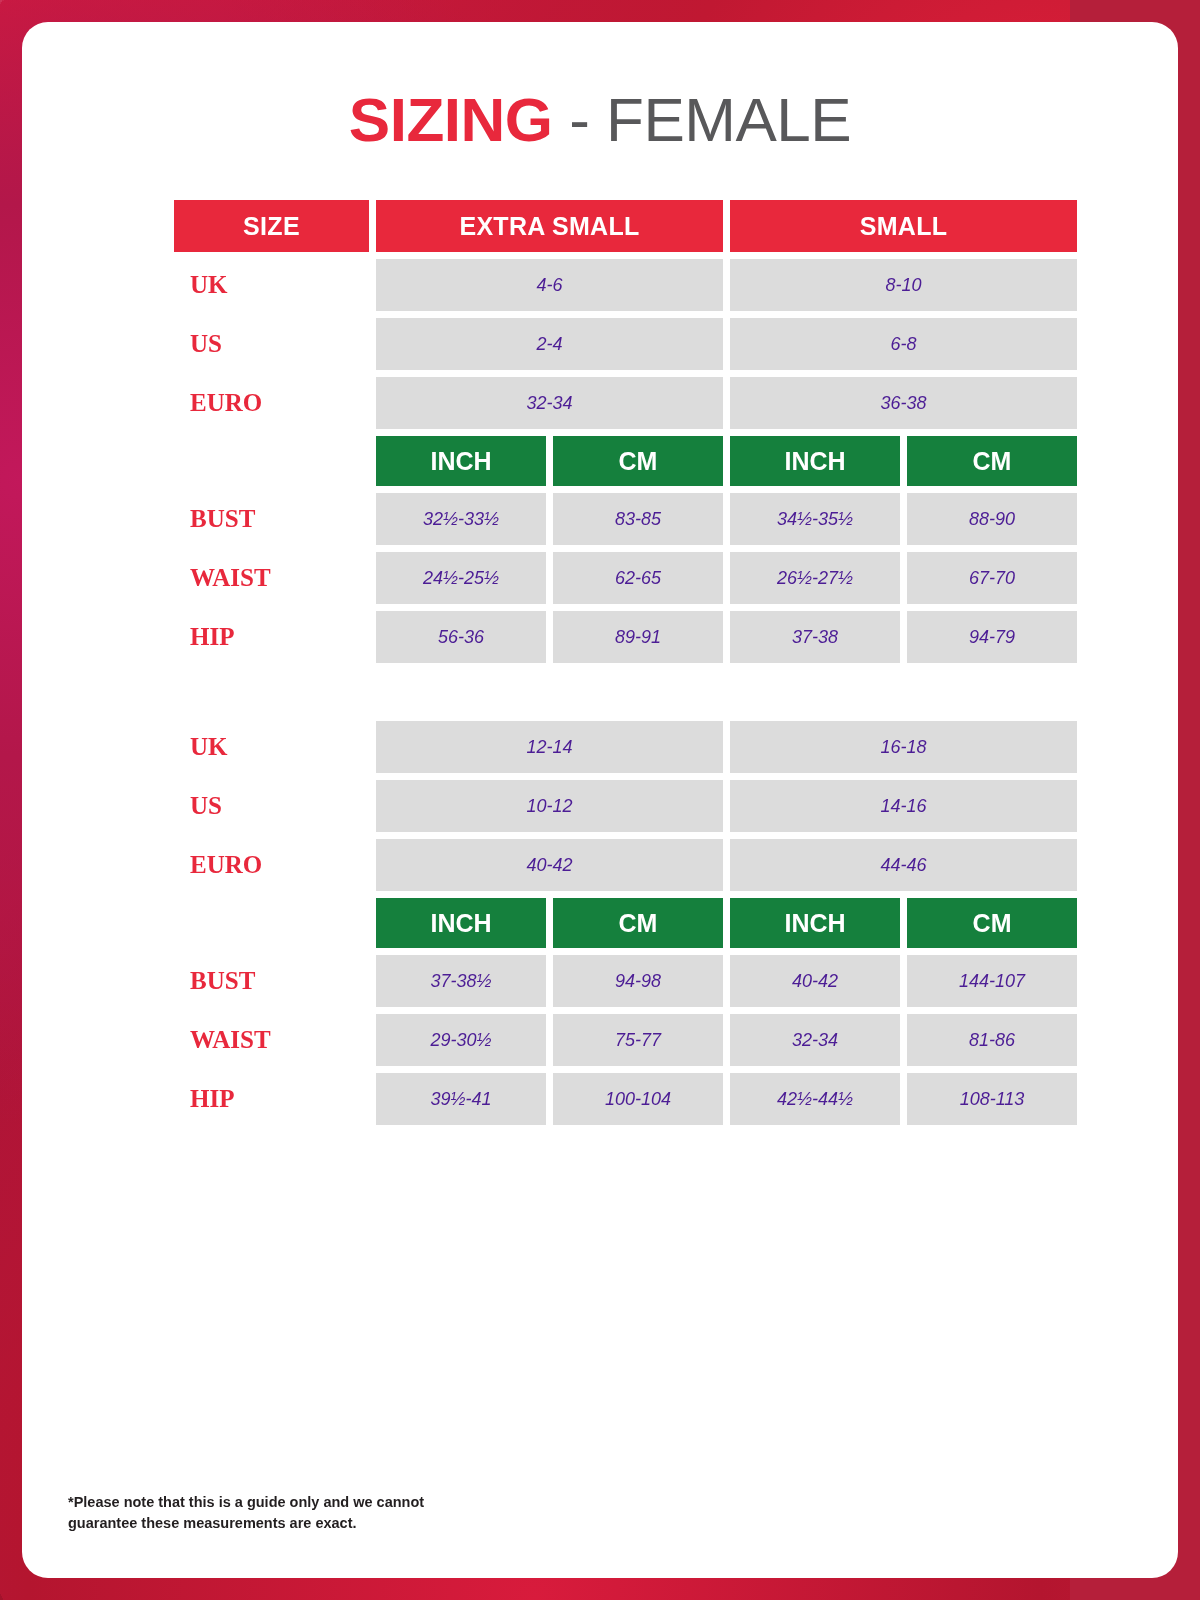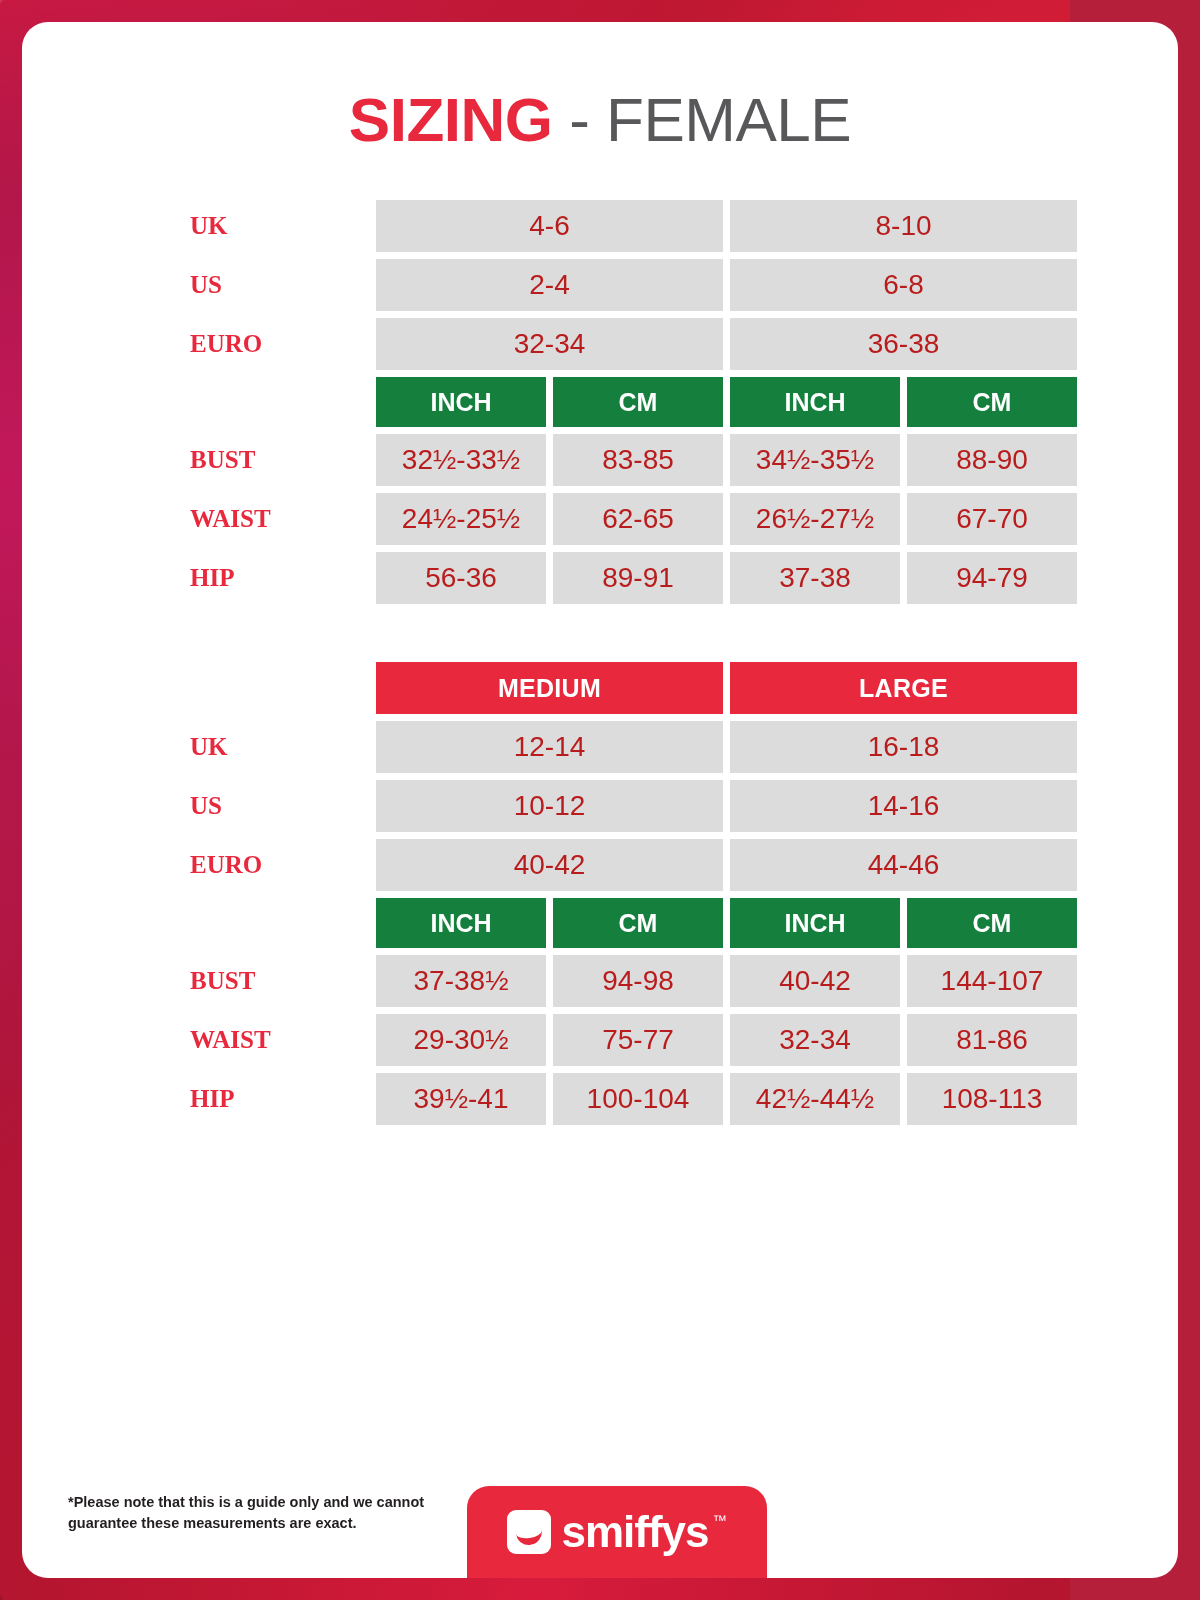--- a/index.html
+++ b/index.html
@@ -72,23 +72,24 @@
   }
   .hdr-grey {
     background: #15803d;
     color: #ffffff;
     font-weight: bold;
     font-size: 25px;
     height: 50px;
   }
   .cell {
     background: #dcdcdc;
-    color: #b91c1c;
-    font-size: 28px;
+    color: #4c1d95;
+    font-size: 18px;
     height: 52px;
+    font-style: italic;
   }
   .blank { background: transparent; }
 
   .gap { height: 44px; }
 
   .footnote {
     position: absolute;
     left: 46px; bottom: 44px;
     width: 420px;
     text-align: left;
@@ -154,20 +155,25 @@
 
       <table>
         <colgroup>
           <col style="width:195px">
             <col style="width:170px">
             <col style="width:170px">
             <col style="width:170px">
             <col style="width:170px">
         </colgroup>
         <tbody>
+            <tr>
+          <td class="hdr-red">SIZE</td>
+          <td class="hdr-red" colspan="2">EXTRA SMALL</td>
+          <td class="hdr-red" colspan="2">SMALL</td>
+        </tr>
         <tr>
           <td class="lbl">UK</td>
           <td class="cell" colspan="2">4-6</td>
           <td class="cell" colspan="2">8-10</td>
         </tr>
         <tr>
           <td class="lbl">US</td>
           <td class="cell" colspan="2">2-4</td>
           <td class="cell" colspan="2">6-8</td>
         </tr>
@@ -211,25 +217,20 @@
 
       <table>
         <colgroup>
           <col style="width:195px">
             <col style="width:170px">
             <col style="width:170px">
             <col style="width:170px">
             <col style="width:170px">
         </colgroup>
         <tbody>
-            <tr>
-          <td class="blank"></td>
-          <td class="hdr-red" colspan="2">MEDIUM</td>
-          <td class="hdr-red" colspan="2">LARGE</td>
-        </tr>
         <tr>
           <td class="lbl">UK</td>
           <td class="cell" colspan="2">12-14</td>
           <td class="cell" colspan="2">16-18</td>
         </tr>
         <tr>
           <td class="lbl">US</td>
           <td class="cell" colspan="2">10-12</td>
           <td class="cell" colspan="2">14-16</td>
         </tr>
@@ -266,20 +267,15 @@
           <td class="cell">42½-44½</td>
           <td class="cell">108-113</td>
         </tr>
       </tbody>
         </table>
 
     </div>
 
     <div class="footnote">*Please note that this is a guide only and we cannot guarantee these measurements are exact.</div>
 
-    <div class="brand-tab">
-      <span class="brand-mark"></span>
-      <span class="brand-name">smiffys</span>
-      <span class="brand-tm">™</span>
-    </div>
 
   </div>
 </div>
 
 </body></html>

